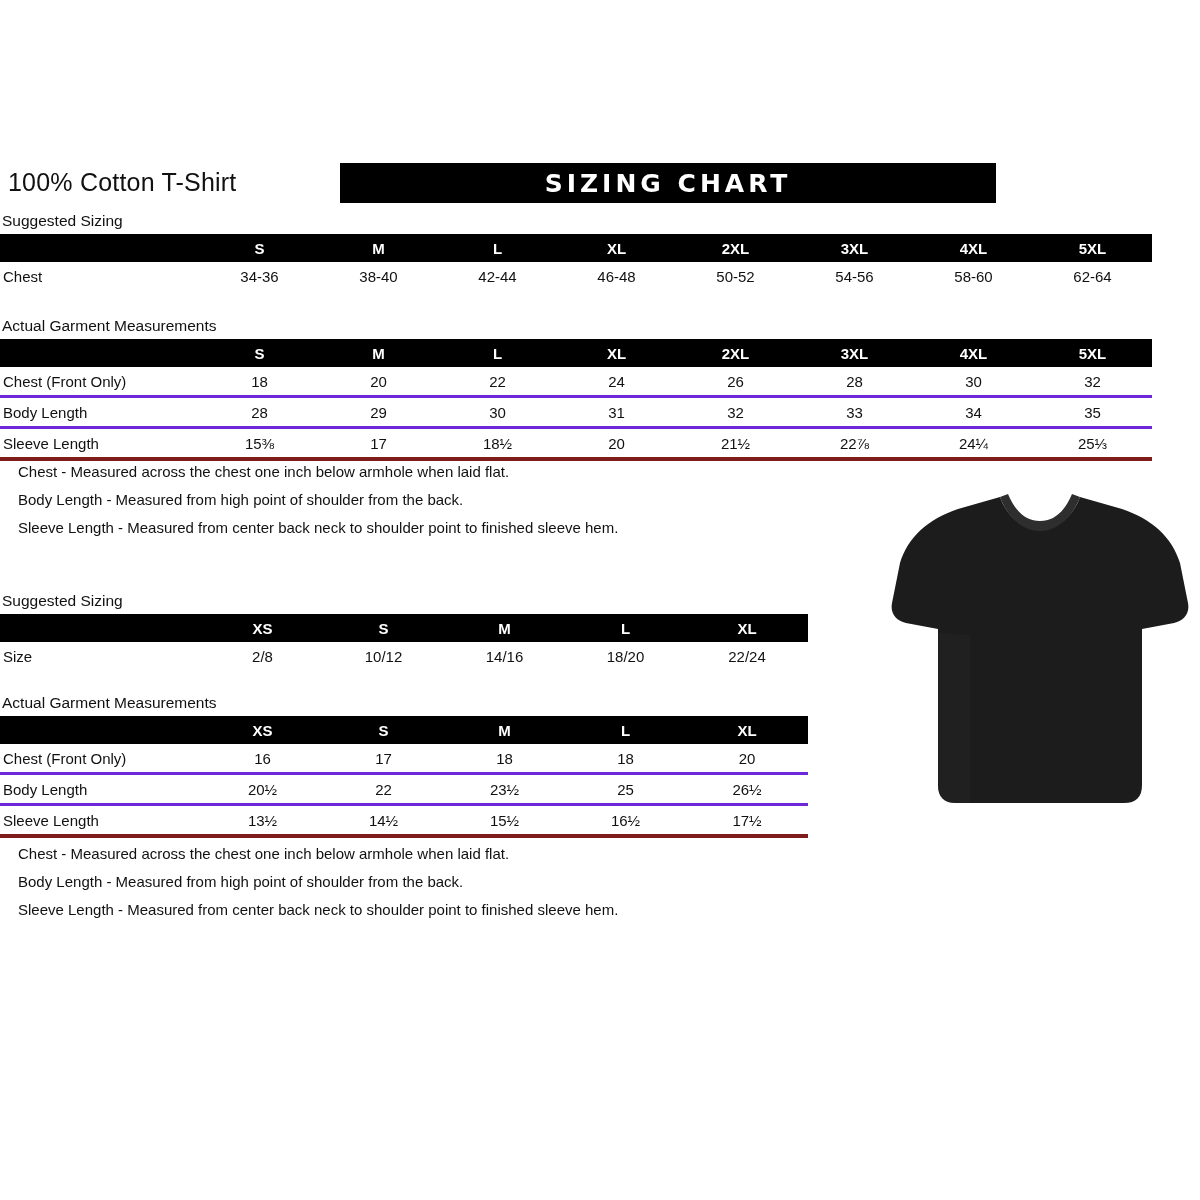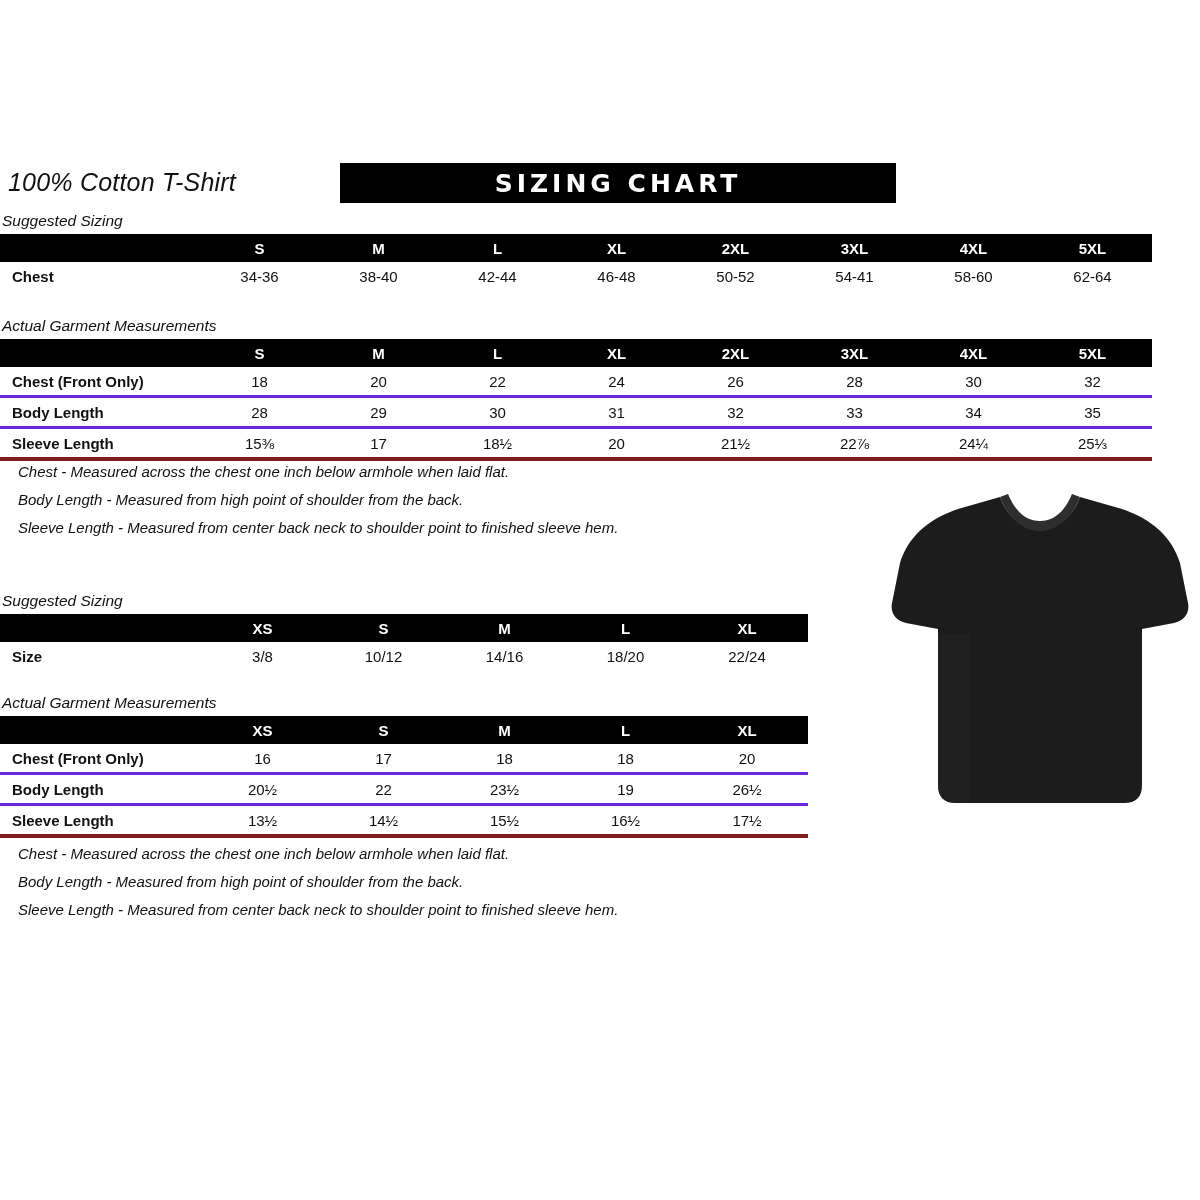--- a/index.html
+++ b/index.html
@@ -77,50 +77,50 @@
     font-weight: bold;
     font-size: 15px;
     height: 28px;
   }
   table.sz thead th.rowlabel {
     background: #000;
     text-align: left;
   }
   table.sz tbody td.rowlabel {
     text-align: left;
-    font-weight: bold;
-    padding-left: 12px;
+    font-weight: normal;
+    padding-left: 3px;
   }
   table.sz.bordered tbody tr {
     border-bottom: 3px solid #6d28d9;
   }
   table.sz.bordered tbody tr:last-child {
     border-bottom: 4px solid #7f1d1d;
   }
 
   
-  .abs { position: absolute; font-style: italic; }
+  .abs { position: absolute; }
 
   
   .shirt {
     position: absolute;
     left: 890px;
     top: 485px;
     width: 300px;
     height: 330px;
   }
 </style>
 </head>
 <body>
 
 <div class="page">
 
   <div class="abs title" style="left:8px; top:168px;">100% Cotton T-Shirt</div>
 
-  <div class="banner" style="left:340px; top:163px; width:556px; height:40px;">
+  <div class="banner" style="left:340px; top:163px; width:656px; height:40px;">
     <span>SIZING CHART</span>
   </div>
 
   <div class="abs subtitle" style="left:2px; top:212px;">Suggested Sizing</div>
 
   <table class="sz" id="adult-suggested" style="position:absolute; left:0px; top:234px; width:1152px;">
     <colgroup>
       <col style="width:200px">
       <col style="width:119px">
         <col style="width:119px">
@@ -145,21 +145,21 @@
       </tr>
     </thead>
     <tbody>
       <tr>
         <td class="rowlabel">Chest</td>
         <td>34-36</td>
         <td>38-40</td>
         <td>42-44</td>
         <td>46-48</td>
         <td>50-52</td>
-        <td>54-41</td>
+        <td>54-56</td>
         <td>58-60</td>
         <td>62-64</td>
       </tr>
     </tbody>
   </table>
 
   <div class="abs subtitle" style="left:2px; top:317px;">Actual Garment Measurements</div>
 
   <table class="sz bordered" style="position:absolute; left:0px; top:339px; width:1152px;">
     <colgroup>
@@ -245,21 +245,21 @@
         <th>XS</th>
         <th>S</th>
         <th>M</th>
         <th>L</th>
         <th>XL</th>
       </tr>
     </thead>
     <tbody>
       <tr>
         <td class="rowlabel">Size</td>
-        <td>3/8</td>
+        <td>2/8</td>
         <td>10/12</td>
         <td>14/16</td>
         <td>18/20</td>
         <td>22/24</td>
       </tr>
     </tbody>
   </table>
 
   <div class="abs subtitle" style="left:2px; top:694px;">Actual Garment Measurements</div>
 
@@ -289,21 +289,21 @@
         <td>17</td>
         <td>18</td>
         <td>18</td>
         <td>20</td>
       </tr>
       <tr>
         <td class="rowlabel">Body Length</td>
         <td>20½</td>
         <td>22</td>
         <td>23½</td>
-        <td>19</td>
+        <td>25</td>
         <td>26½</td>
       </tr>
       <tr>
         <td class="rowlabel">Sleeve Length</td>
         <td>13½</td>
         <td>14½</td>
         <td>15½</td>
         <td>16½</td>
         <td>17½</td>
       </tr>

